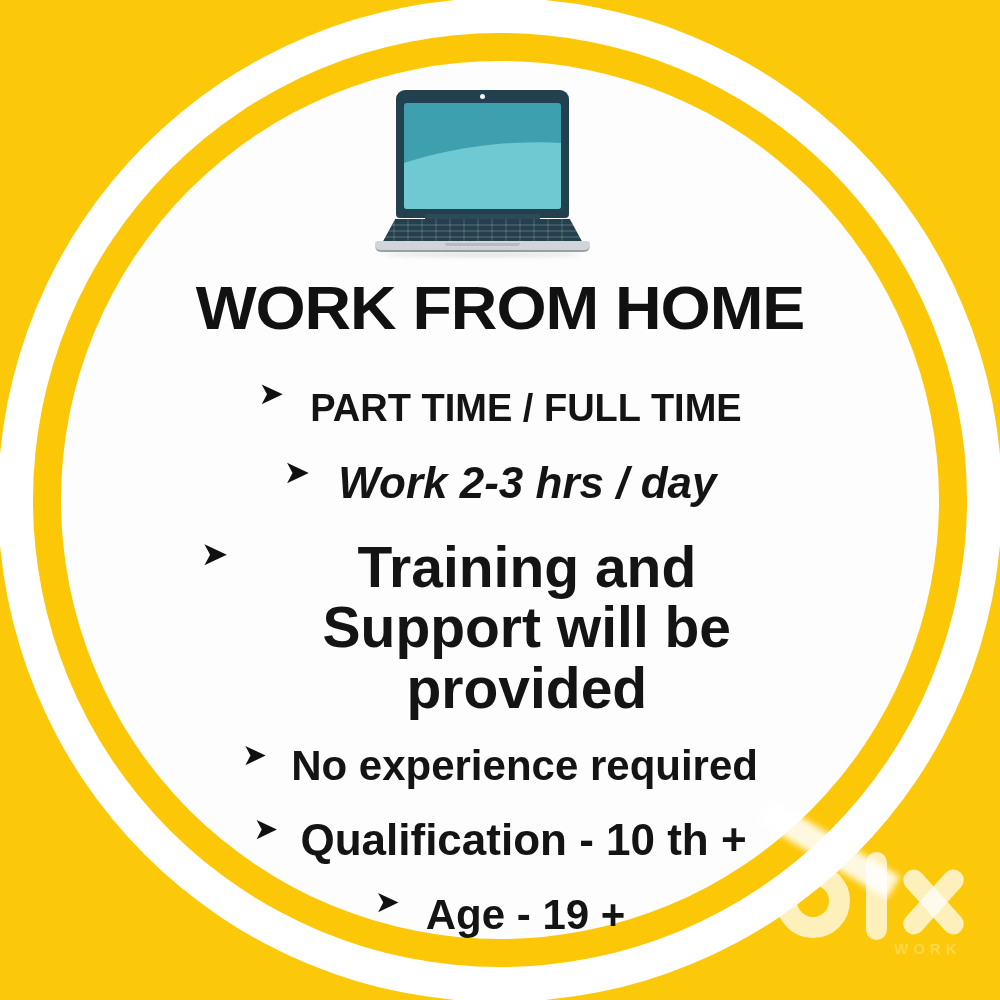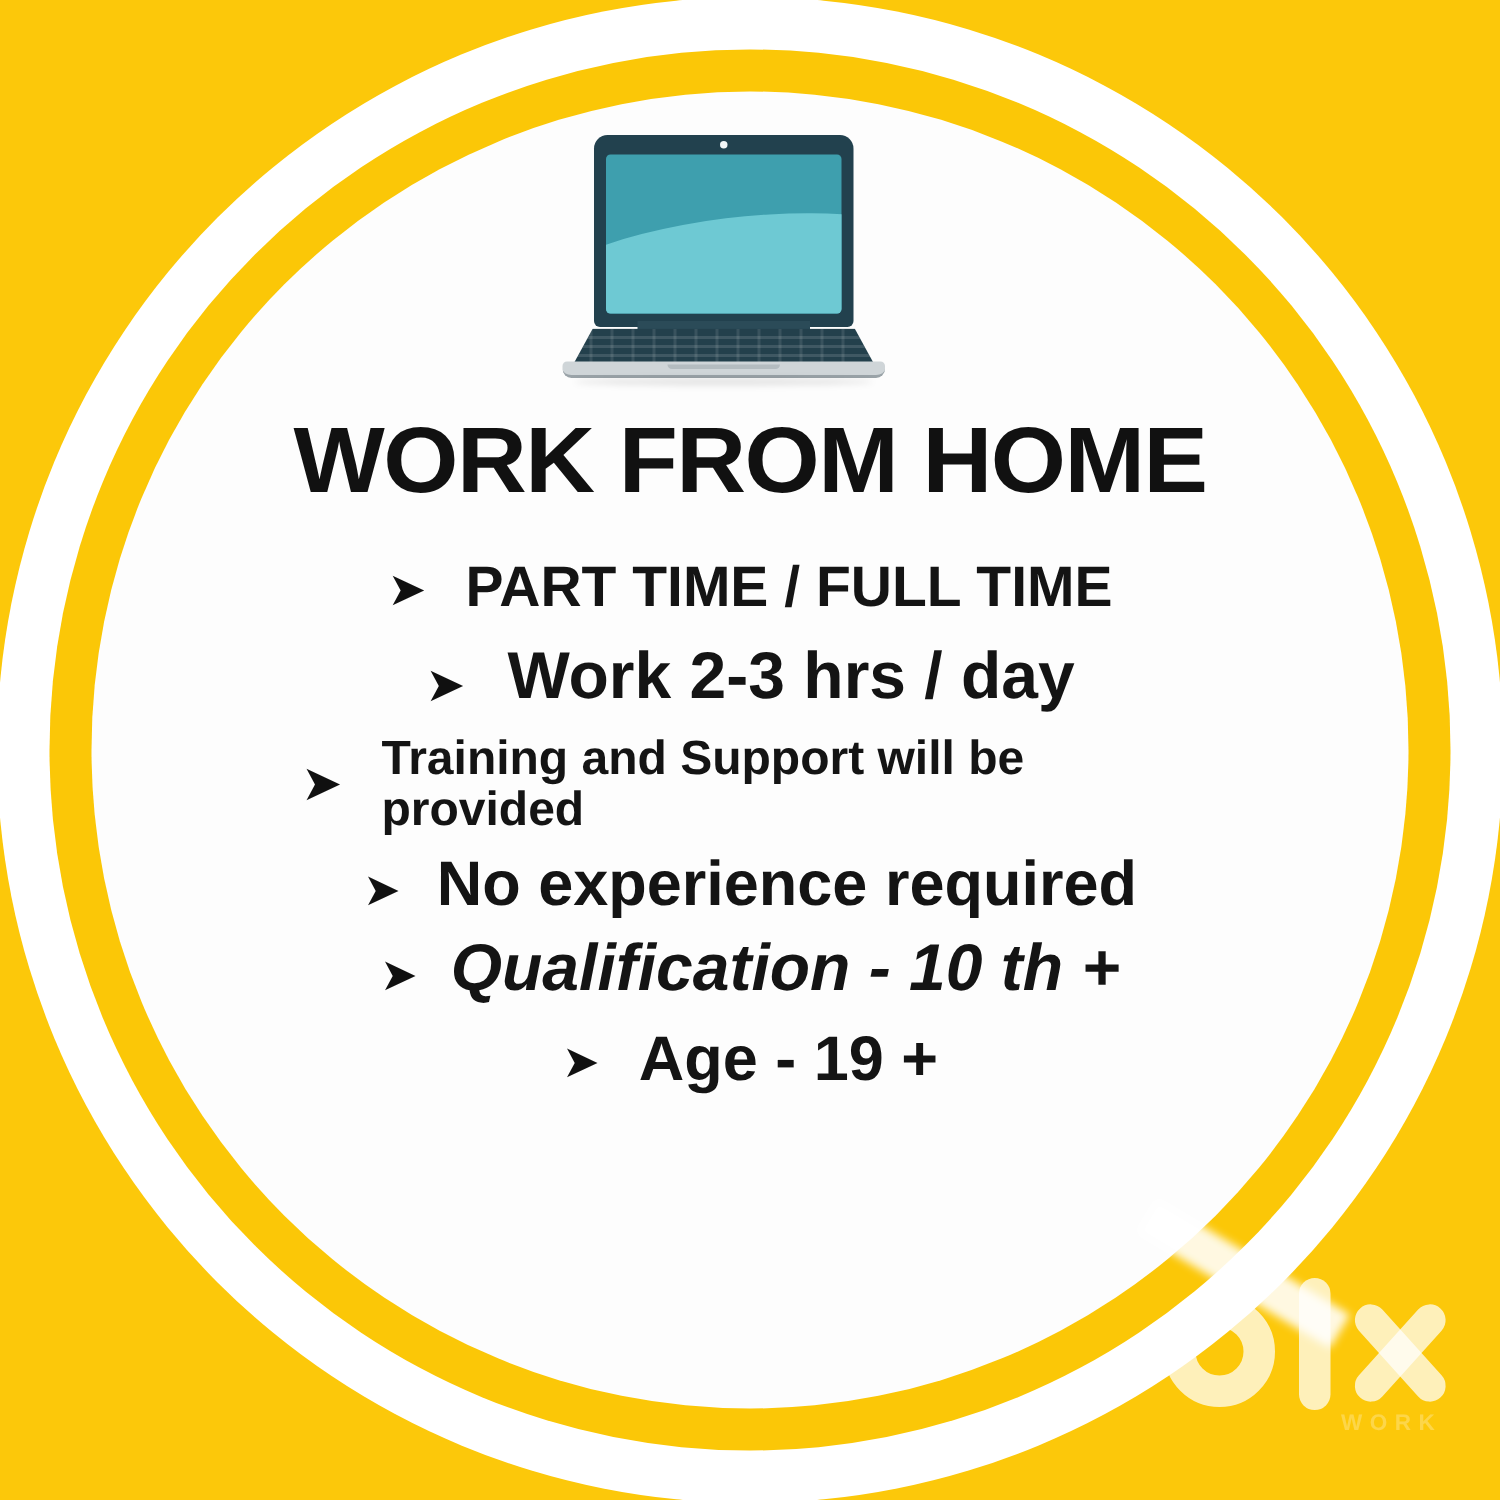--- a/index.html
+++ b/index.html
@@ -203,42 +203,43 @@
   }
   .arrow-icon {
     flex: 0 0 auto;
     color: #101010;
     line-height: 1;
     font-family: "DejaVu Sans", sans-serif;
   }
   .bullet-text {
     flex: 0 0 auto;
     line-height: 1.06;
+    margin-top: 16px;
   }
 
   
   .row1 { margin-bottom: 16px; }
   .row1 .arrow-icon { font-size: 31px; margin-top: 6px; margin-right: 26px; }
   .row1 .bullet-text { font-size: 38px; letter-spacing: 0px; }
 
   .row2 { margin-bottom: 14px; }
   .row2 .arrow-icon { font-size: 32px; margin-top: 12px; margin-right: 28px; }
-  .row2 .bullet-text { font-size: 44px; }
+  .row2 .bullet-text { font-size: 44px; font-style: italic; }
 
   .row3 { margin-bottom: 10px; }
   .row3 .arrow-icon { font-size: 33px; margin-top: 16px; margin-right: 26px; }
-  .row3 .bullet-text { font-size: 32px; max-width: 545px; }
+  .row3 .bullet-text { font-size: 57px; text-align: center; max-width: 545px; }
 
   .row4 { margin-bottom: 12px; }
   .row4 .arrow-icon { font-size: 30px; margin-top: 12px; margin-right: 24px; }
   .row4 .bullet-text { font-size: 42px; }
 
   .row5 { margin-bottom: 14px; }
   .row5 .arrow-icon { font-size: 30px; margin-top: 13px; margin-right: 22px; }
-  .row5 .bullet-text { font-size: 44px; font-style: italic; }
+  .row5 .bullet-text { font-size: 44px; }
 
   .row6 .arrow-icon { font-size: 30px; margin-top: 10px; margin-right: 26px; }
   .row6 .bullet-text { font-size: 42px; }
 
   
   .watermark {
     position: absolute;
     left: 772px;
     top: 852px;
     width: 200px;

